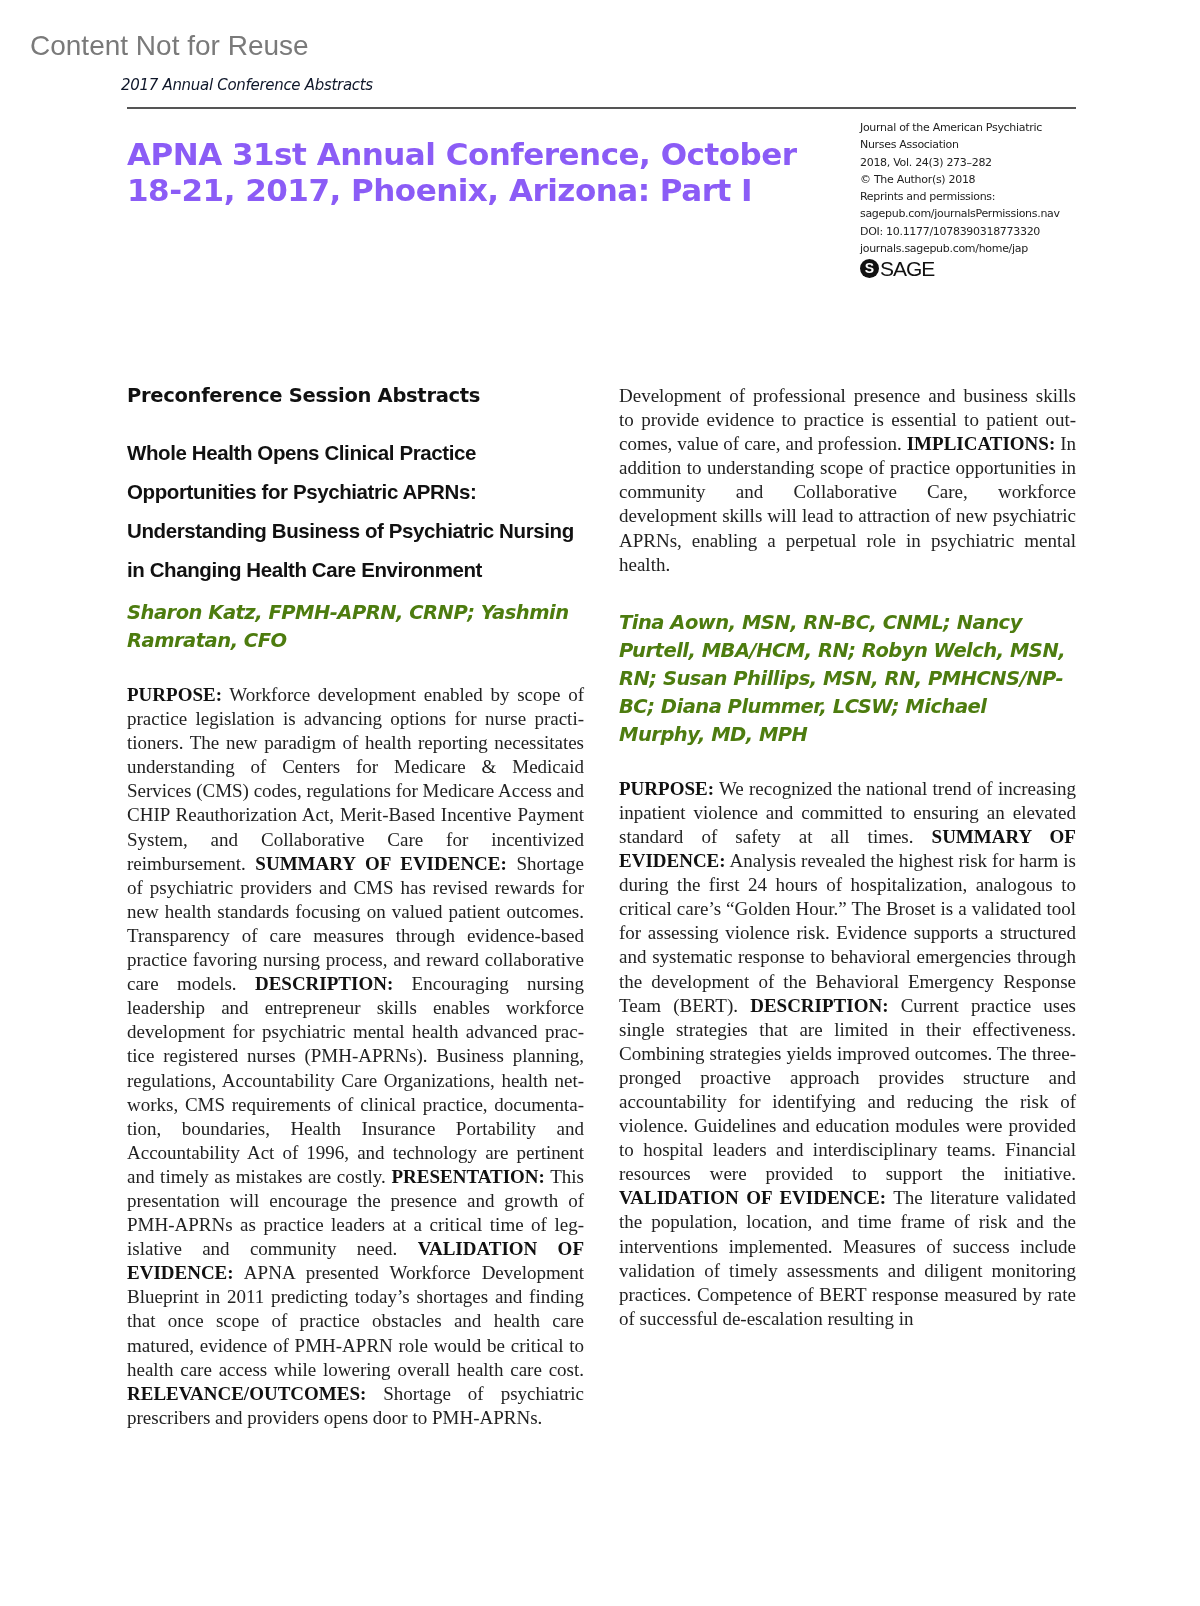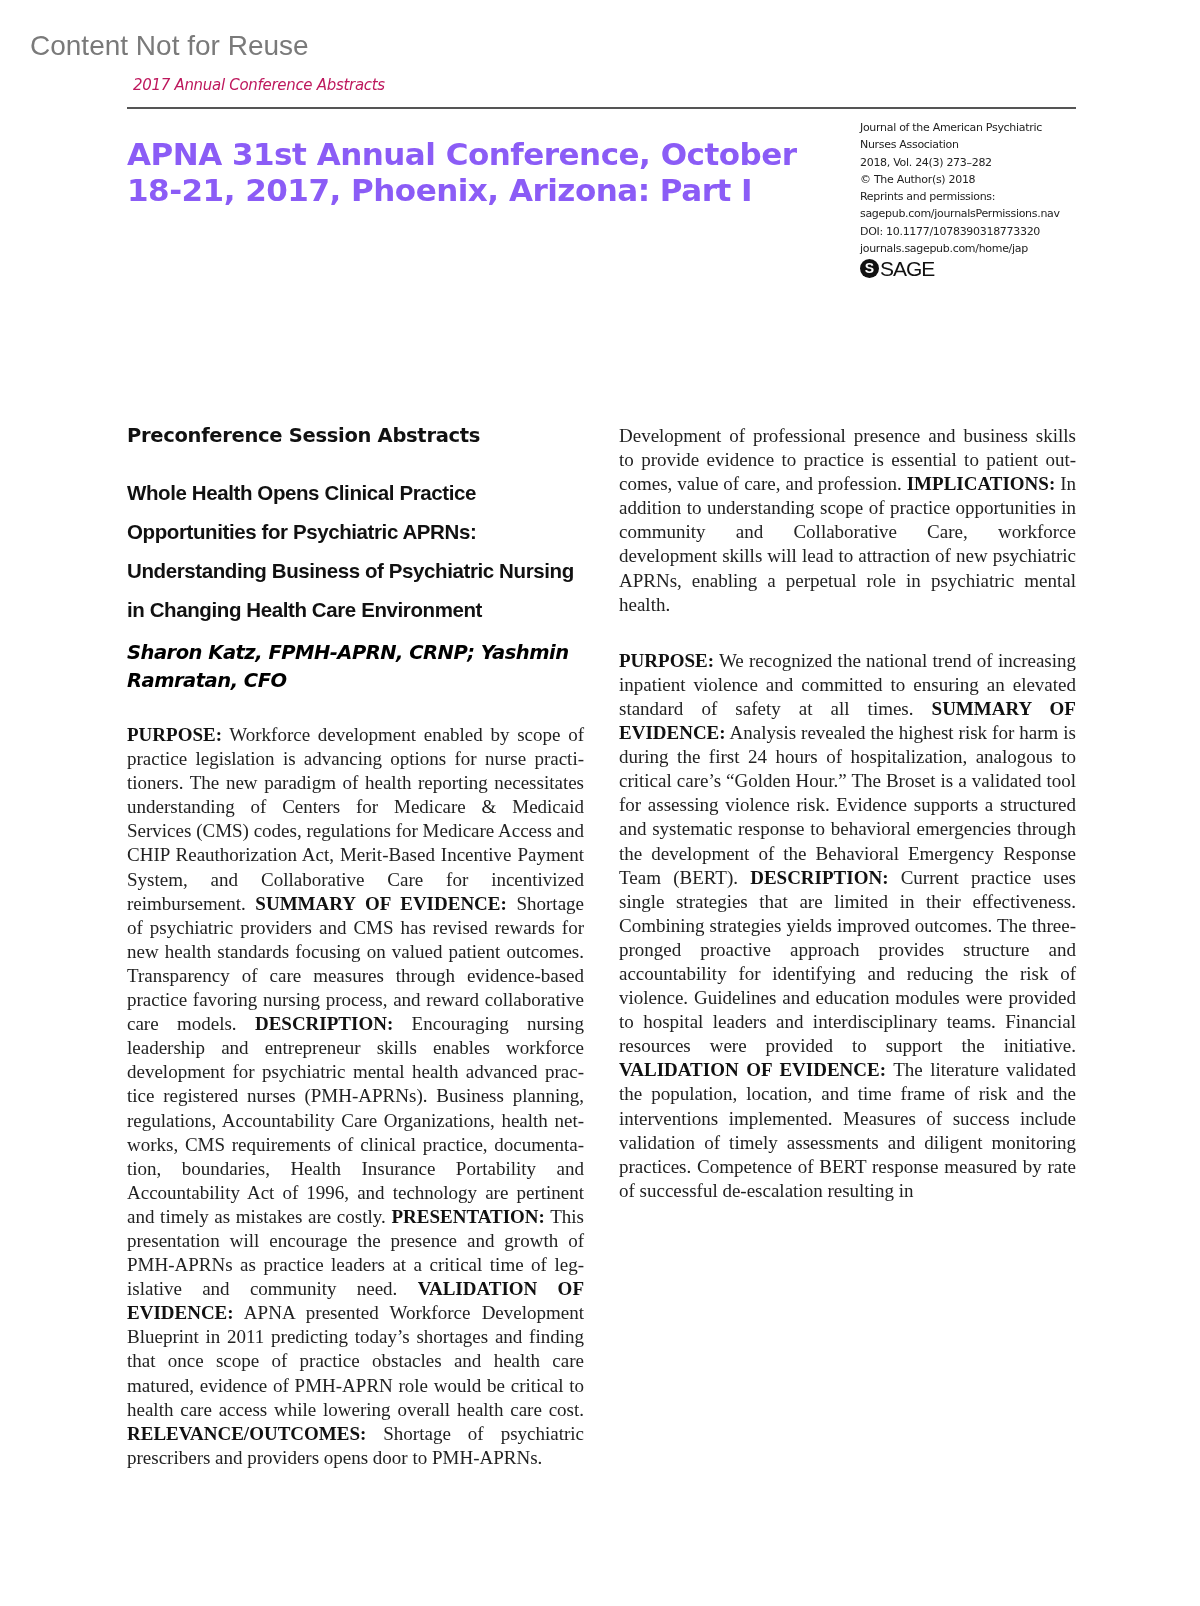--- a/index.html
+++ b/index.html
@@ -5,22 +5,22 @@
     html, body { margin: 0; padding: 0; background: #ffffff; }
     body {
       width: 1200px; height: 1606px; position: relative; overflow: hidden;
       color: #1a1a1a;
     }
     .watermark {
       position: absolute; left: 30px; top: 30px;
       font-family: "Liberation Sans", sans-serif; font-size: 28px; color: #7a7a7a;
     }
     .running-head {
-      position: absolute; left: 133px; top: 76px;
-      font-family: "DejaVu Sans", sans-serif; font-style: italic; font-size: 15px; color: #be185d;
+      position: absolute; left: 121px; top: 76px;
+      font-family: "DejaVu Sans", sans-serif; font-style: italic; font-size: 15px; color: #0f172a;
       letter-spacing: -0.3px;
     }
     .rule {
       position: absolute; left: 127px; top: 107px; width: 949px; height: 2px; background: #555;
     }
     .main-title {
       position: absolute; left: 127px; top: 136px; width: 720px; margin: 0;
       font-family: "DejaVu Sans", sans-serif; font-weight: bold; font-size: 31px; line-height: 36px;
       color: #8b5cf6; letter-spacing: -0.5px;
     }
@@ -33,35 +33,35 @@
     .sage-logo {
       display: flex; align-items: center; margin-top: 2px;
       font-family: "Liberation Sans", sans-serif; font-size: 21px; color: #111; letter-spacing: -1px;
     }
     .sage-mark {
       display: inline-flex; width: 19px; height: 19px; border-radius: 50%;
       background: #111; color: #fff; font-size: 14px; font-weight: bold;
       align-items: center; justify-content: center; margin-right: 1px; letter-spacing: 0;
     }
     .col {
-      position: absolute; top: 384px; width: 457px; margin-top: 40px;
+      position: absolute; top: 384px; width: 457px;
     }
     .col-left { left: 127px; }
     .col-right { left: 619px; }
     .section-heading {
       font-family: "DejaVu Sans", sans-serif; font-weight: bold; font-size: 19.5px; color: #111;
       margin: 0 0 26px 0; letter-spacing: -0.3px;
     }
     .abstract-title {
       font-family: Liberation Sans, sans-serif; font-weight: bold; font-size: 20.5px; line-height: 39px;
       color: #111; margin: 0 0 10px 0; letter-spacing: -0.4px;
     }
     .authors {
       font-family: "DejaVu Sans", sans-serif; font-weight: bold; font-style: italic; font-size: 19.5px;
-      line-height: 28px; color: #000000; margin: 0 0 28px 0; letter-spacing: -0.5px;
+      line-height: 28px; color: #4d7c0f; margin: 0 0 28px 0; letter-spacing: -0.5px;
     }
     .body-text {
       font-family: "Liberation Serif", serif; font-size: 19px; line-height: 24.1px;
       text-align: justify; color: #222; margin: 0;
       hyphens: manual;
     }
     .body-text b { color: #111; }
     .gap { height: 32px; }
   </style>
 </head>
@@ -91,14 +91,15 @@
 <div class="col col-left">
   <h2 class="section-heading">Preconference Session Abstracts</h2>
   <h3 class="abstract-title">Whole Health Opens Clinical Practice Opportunities for Psychiatric APRNs: Understanding Business of Psychiatric Nursing in Changing Health Care Environment</h3>
   <div class="authors">Sharon Katz, FPMH-APRN, CRNP; Yashmin Ramratan, CFO</div>
   <p class="body-text" id="abs0-part1"><b>PURPOSE:</b><span> Workforce development enabled by scope of practice legislation is advancing options for nurse practi­tioners. The new paradigm of health reporting necessitates understanding of Centers for Medicare &amp; Medicaid Services (CMS) codes, regulations for Medicare Access and CHIP Reauthorization Act, Merit-Based Incentive Payment System, and Collaborative Care for incentivized reimbursement. </span><b>SUMMARY OF EVIDENCE:</b><span> Shortage of psychiatric providers and CMS has revised rewards for new health standards focusing on valued patient outcomes. Transparency of care measures through evidence-based practice favoring nursing process, and reward collabora­tive care models. </span><b>DESCRIPTION:</b><span> Encouraging nursing leadership and entrepreneur skills enables workforce development for psychiatric mental health advanced prac­tice registered nurses (PMH-APRNs). Business planning, regulations, Accountability Care Organizations, health net­works, CMS requirements of clinical practice, documenta­tion, boundaries, Health Insurance Portability and Accountability Act of 1996, and technology are pertinent and timely as mistakes are costly. </span><b>PRESENTATION:</b><span> This presentation will encourage the presence and growth of PMH-APRNs as practice leaders at a critical time of leg­islative and community need. </span><b>VALIDATION OF EVIDENCE:</b><span> APNA presented Workforce Development Blueprint in 2011 predicting today’s shortages and finding that once scope of practice obstacles and health care matured, evidence of PMH-APRN role would be critical to health care access while lowering overall health care cost. </span><b>RELEVANCE/OUTCOMES:</b><span> Shortage of psychiatric prescribers and providers opens door to PMH-APRNs. </span></p>
 </div>
 
 <div class="col col-right">
   <p class="body-text" id="abs0-part2"><span>Development of professional presence and business skills to provide evidence to practice is essential to patient out­comes, value of care, and profession. </span><b>IMPLICATIONS:</b><span> In addition to understanding scope of practice opportuni­ties in community and Collaborative Care, workforce development skills will lead to attraction of new psychiat­ric APRNs, enabling a perpetual role in psychiatric mental health.</span></p>
   <div class="gap"></div>
+  <div class="authors">Tina Aown, MSN, RN-BC, CNML; Nancy Purtell, MBA/HCM, RN; Robyn Welch, MSN, RN; Susan Phillips, MSN, RN, PMHCNS/NP-BC; Diana Plummer, LCSW; Michael Murphy, MD, MPH</div>
   <p class="body-text" id="abs1-body"><b>PURPOSE:</b><span> We recognized the national trend of increas­ing inpatient violence and committed to ensuring an ele­vated standard of safety at all times. </span><b>SUMMARY OF EVIDENCE:</b><span> Analysis revealed the highest risk for harm is during the first 24 hours of hospitalization, analogous to critical care’s “Golden Hour.” The Broset is a validated tool for assessing violence risk. Evidence supports a struc­tured and systematic response to behavioral emergencies through the development of the Behavioral Emergency Response Team (BERT). </span><b>DESCRIPTION:</b><span> Current prac­tice uses single strategies that are limited in their effec­tiveness. Combining strategies yields improved outcomes. The three-pronged proactive approach provides structure and accountability for identifying and reducing the risk of violence. Guidelines and education modules were pro­vided to hospital leaders and interdisciplinary teams. Financial resources were provided to support the initia­tive. </span><b>VALIDATION OF EVIDENCE:</b><span> The literature validated the population, location, and time frame of risk and the interventions implemented. Measures of success include validation of timely assessments and diligent monitoring practices. Competence of BERT response measured by rate of successful de-escalation resulting in</span></p>
 </div>
 
 </body></html>

